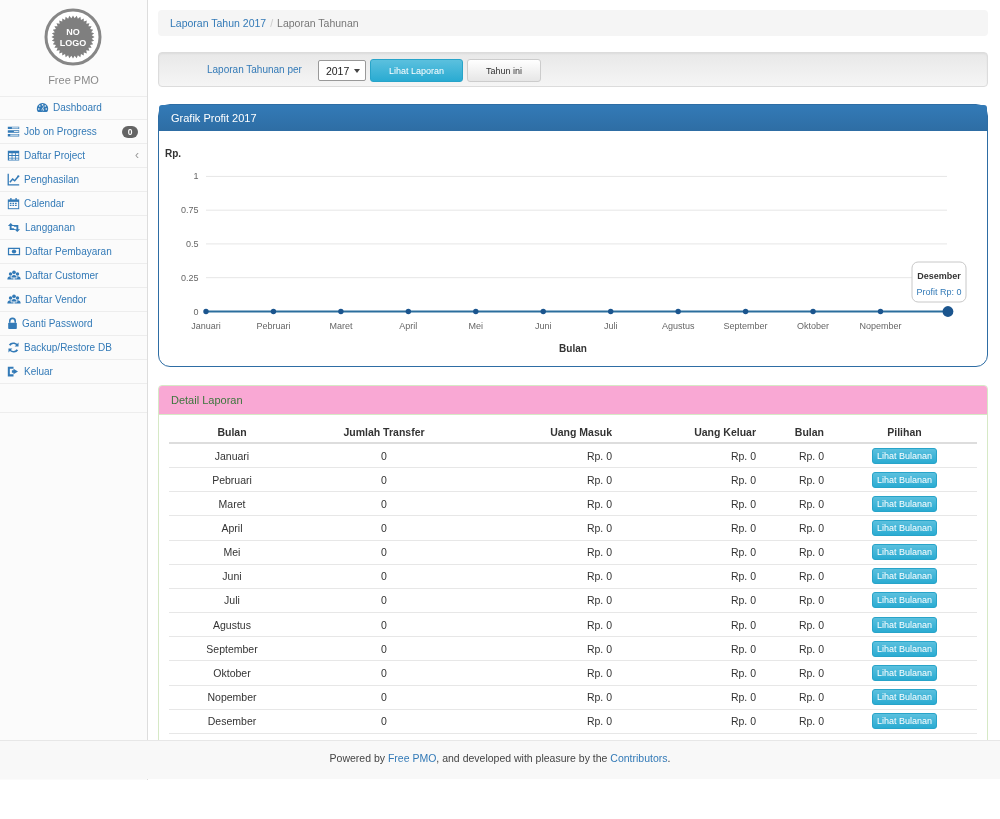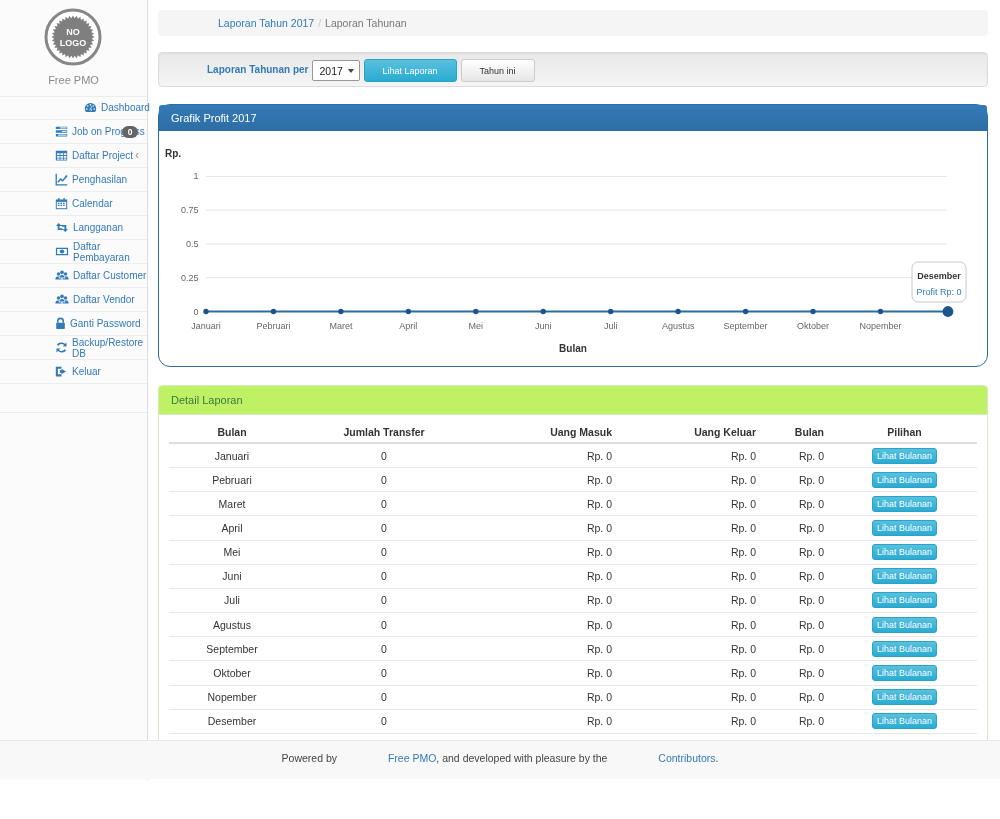--- a/index.html
+++ b/index.html
@@ -1,51 +1,51 @@
 <!DOCTYPE html>
 <html><head>
 <meta charset="utf-8">
 <style>
 * { margin:0; padding:0; box-sizing:border-box; }
 html,body { width:1000px; height:819px; background:#fff; font-family:"Liberation Sans", sans-serif; font-size:10.5px; color:#333; position:relative; overflow:hidden; }
-a { text-decoration:none; color:#337ab7;margin-left:48px; }
+a { text-decoration:none; color:#337ab7; }
 
 
 #sidebar { position:absolute; left:0; top:0; width:148px; height:780px; background:#fbfbfb; border-right:1px solid #ddd; }
 #logo { position:absolute; left:44px; top:8px; }
 #brand { position:absolute; top:74px; width:100%; text-align:center; color:#8a8a8a; font-size:11px; }
 #menu { position:absolute; top:95.5px; width:100%; list-style:none; }
 #menu li { height:24.08px; border-bottom:1px solid #ededed; display:flex; align-items:center; padding-left:7px; position:relative; }
 #menu li:first-child { border-top:1px solid #ededed;padding-left:36px; }
 #menu li a { display:flex; align-items:center; color:#337ab7; font-size:10px; }
 #menu svg { margin-right:4px; flex:none; }
 #menu .badge { position:absolute; right:9px; top:6px; background:#646464; color:#fff; border-radius:8px; font-size:8.5px; line-height:12px; padding:0 5.5px; font-weight:bold; }
 #menu .chev { position:absolute; right:8px; color:#999; font-size:12px; }
 
 
 .crumb { position:absolute; left:158px; top:10px; width:830px; height:26px; background:#f5f5f5; border-radius:4px; padding:7px 12px 0; }
 .crumb .sep { color:#ccc; padding:0 4px; }
 .crumb .act { color:#777; }
 
 .well { position:absolute; left:158px; top:52px; width:830px; height:35px; background:linear-gradient(to bottom,#e8e8e8 0,#f5f5f5 100%); border:1px solid #dcdcdc; border-radius:4px; box-shadow:inset 0 1px 2px rgba(0,0,0,.05); display:flex; align-items:center; padding-left:8px; }
-.well label { color:#337ab7; font-weight:bold; font-size:10px;padding-left:40px; }
-.well select { width:48px; height:21px; margin-left:3px; margin-top:2px; font-size:10.5px; font-family:"Liberation Sans",sans-serif; border:1px solid #999; border-radius:2px; background:#fff; -webkit-appearance:none; appearance:none; padding-left:7px; color:#222; }
+.well label { color:#337ab7; font-weight:normal; font-size:10px;padding-left:40px; }
+.well select { width:48px; height:21px; margin-left:16px; margin-top:2px; font-size:10.5px; font-family:"Liberation Sans",sans-serif; border:1px solid #999; border-radius:2px; background:#fff; -webkit-appearance:none; appearance:none; padding-left:7px; color:#222; }
 .selwrap { position:relative; display:inline-block; }
 .selwrap:after { content:""; position:absolute; right:6px; top:11px; border-left:3.5px solid transparent; border-right:3.5px solid transparent; border-top:4px solid #444; pointer-events:none; }
 .btn { display:inline-flex; align-items:center; justify-content:center; height:23px; border-radius:3px; font-size:9px; padding:0 18px; margin-left:4px; margin-top:2px; }
 .btn-info { background:linear-gradient(to bottom,#5bc0de 0,#2aabd2 100%); border:1px solid #28a4c9; color:#fff; }
 .btn-def { background:linear-gradient(to bottom,#fff 0,#e6e6e6 100%); border:1px solid #ccc; color:#333; }
 
 
 #chartpanel { position:absolute; left:158px; top:104px; width:830px; height:263px; border:1px solid #2e6da4; border-radius:12px; background:#fff; }
 #chartpanel .hd { height:26px; background:linear-gradient(to bottom,#337ab7 0,#2e6da4 100%); color:#fff; font-size:11px; line-height:26px; padding-left:12px; border-radius:3px 3px 0 0; }
 
 
 #detailpanel { position:absolute; left:158px; top:385px; width:830px; height:384px; border:1px solid #d6e9c6; border-radius:4px; background:#fff; }
-#detailpanel .hd { height:29px; background:#bef264; color:#3c763d; font-size:11px; line-height:29px; padding-left:12px; border-radius:3px 3px 0 0; border-bottom:1px solid #d6e9c6; }
+#detailpanel .hd { height:29px; background:#f9a8d4; color:#3c763d; font-size:11px; line-height:29px; padding-left:12px; border-radius:3px 3px 0 0; border-bottom:1px solid #d6e9c6; }
 #detailpanel .bd { padding:10px; }
 table { width:100%; border-collapse:collapse; font-size:10.5px; }
 th { font-weight:bold; line-height:15px; padding:0 8px 2px; border-bottom:2px solid #ddd; }
 td { line-height:16.15px; padding:3.5px 8px; border-bottom:1px solid #e7e7e7; }
 .c { text-align:center; } .r { text-align:right; }
 .btn-xs { display:inline-block; background:linear-gradient(to bottom,#5bc0de 0,#2aabd2 100%); border:1px solid #28a4c9; color:#fff; font-size:9px; line-height:12px; padding:1px 4px; border-radius:3px; vertical-align:top; }
 tr.total td { font-weight:bold; }
 
 
 #footer { position:absolute; left:0; top:740px; width:1000px; height:39px; background:#f8f8f8; border-top:1px solid #e7e7e7; text-align:center; padding-top:11px; color:#444; }

